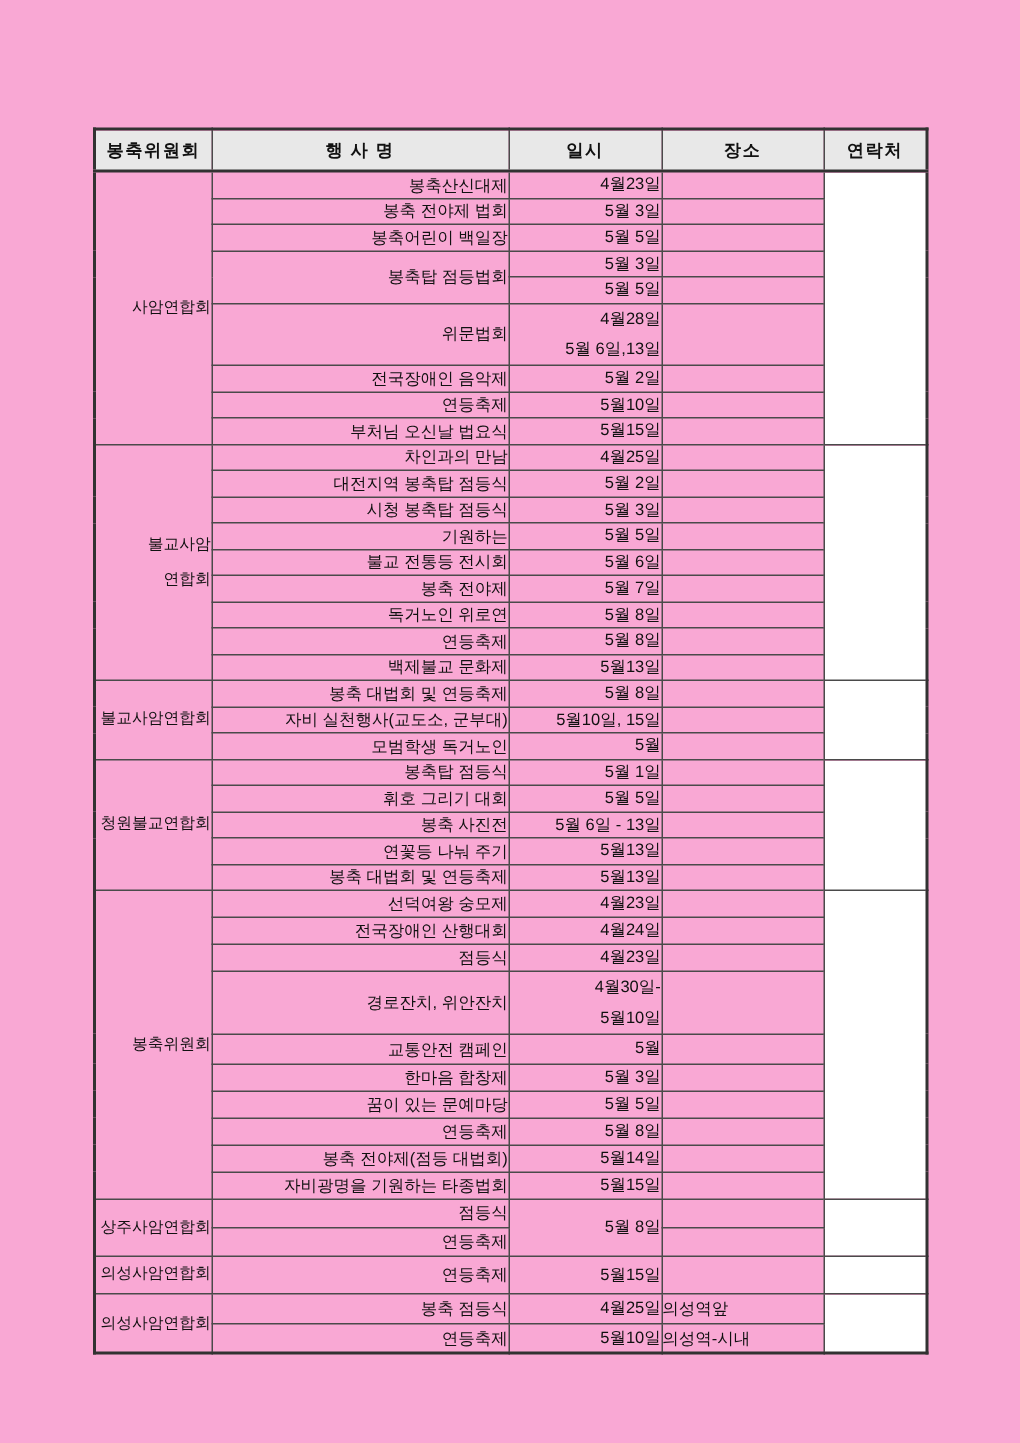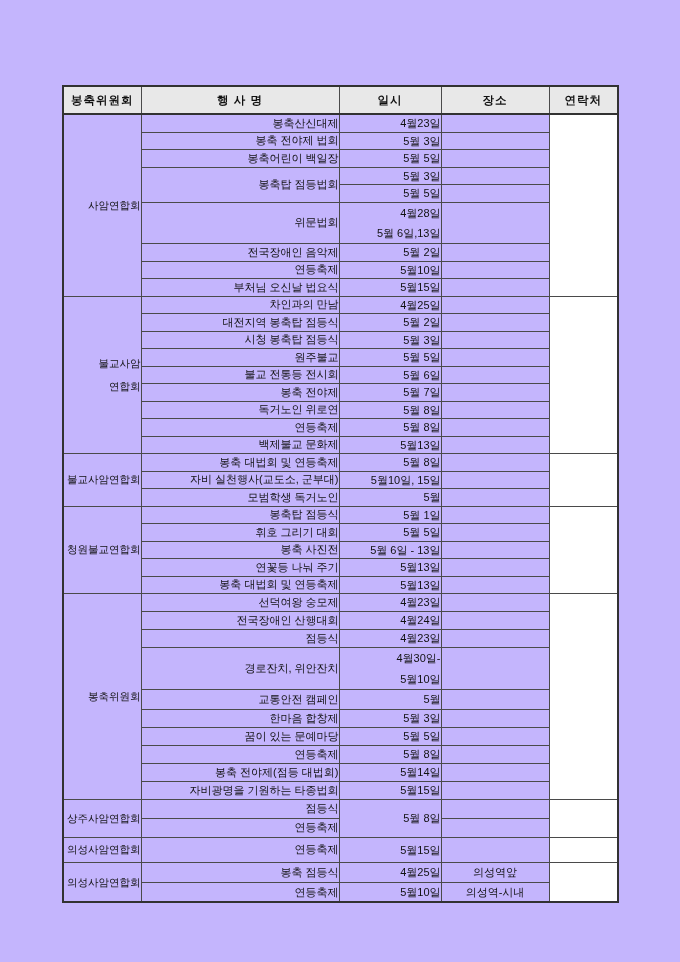--- a/index.html
+++ b/index.html
@@ -1,33 +1,33 @@
 <!DOCTYPE html>
 <html><head>
 <meta charset="utf-8">
 <style>
   html,body{margin:0;padding:0;background:#ffffff;}
   body{width:680px;height:962px;font-family:"Liberation Sans",sans-serif;color:#111;}
-  .page{position:relative;width:680px;height:962px;background:#c4b5fd;overflow:hidden;}
+  .page{position:relative;width:680px;height:962px;background:#f9a8d4;overflow:hidden;}
   table.sched{
     position:absolute;left:62px;top:85px;width:555px;
     border-collapse:collapse;table-layout:fixed;
     border:2px solid #323232;
     font-size:11px;
   }
   .sched th,.sched td{border:1px solid #4a4a4a;padding:0;overflow:hidden;}
   .sched thead th{
     background:#e8e8e8;height:26px;font-weight:bold;font-size:11.5px;
     letter-spacing:1px;text-align:center;border-bottom:2px solid #323232;
   }
   .c-com{text-align:right;vertical-align:middle;white-space:pre-line;font-size:10.5px;line-height:2.2;}
   .c-evt{text-align:right;padding-left:8px;white-space:nowrap;}
   .c-date{text-align:right;white-space:pre-line;line-height:1.5;}
   .c-date.dl{line-height:1.85;margin-left:17px;}
-  .c-place{text-align:center;padding-left:8px;}
+  .c-place{text-align:left;padding-left:8px;}
   .c-contact{background:#fff;}
   tr.h16{height:16px} tr.h17{height:17px} tr.h18{height:18px} tr.h19{height:19px}
   tr.h20{height:20px} tr.h25{height:25px} tr.h36{height:36px} tr.h38{height:38px}
 </style>
 </head>
 <body>
 
 <div class="page">
   <table class="sched">
     <colgroup>
@@ -108,21 +108,21 @@
         <td class="c-evt">대전지역 봉축탑 점등식</td>
         <td class="c-date">5월 2일</td>
         <td class="c-place"></td>
       </tr>
       <tr class="h16">
         <td class="c-evt">시청 봉축탑 점등식</td>
         <td class="c-date">5월 3일</td>
         <td class="c-place"></td>
       </tr>
       <tr class="h16">
-        <td class="c-evt">원주불교</td>
+        <td class="c-evt">기원하는</td>
         <td class="c-date">5월 5일</td>
         <td class="c-place"></td>
       </tr>
       <tr class="h16">
         <td class="c-evt">불교 전통등 전시회</td>
         <td class="c-date">5월 6일</td>
         <td class="c-place"></td>
       </tr>
       <tr class="h16">
         <td class="c-evt">봉축 전야제</td>

